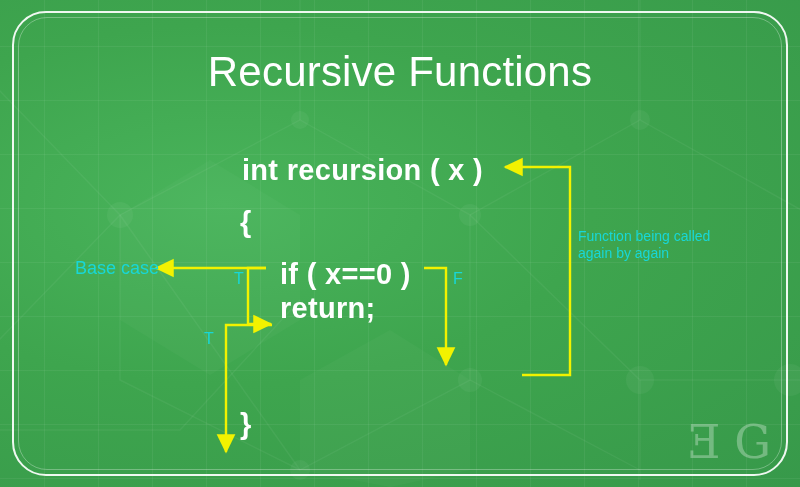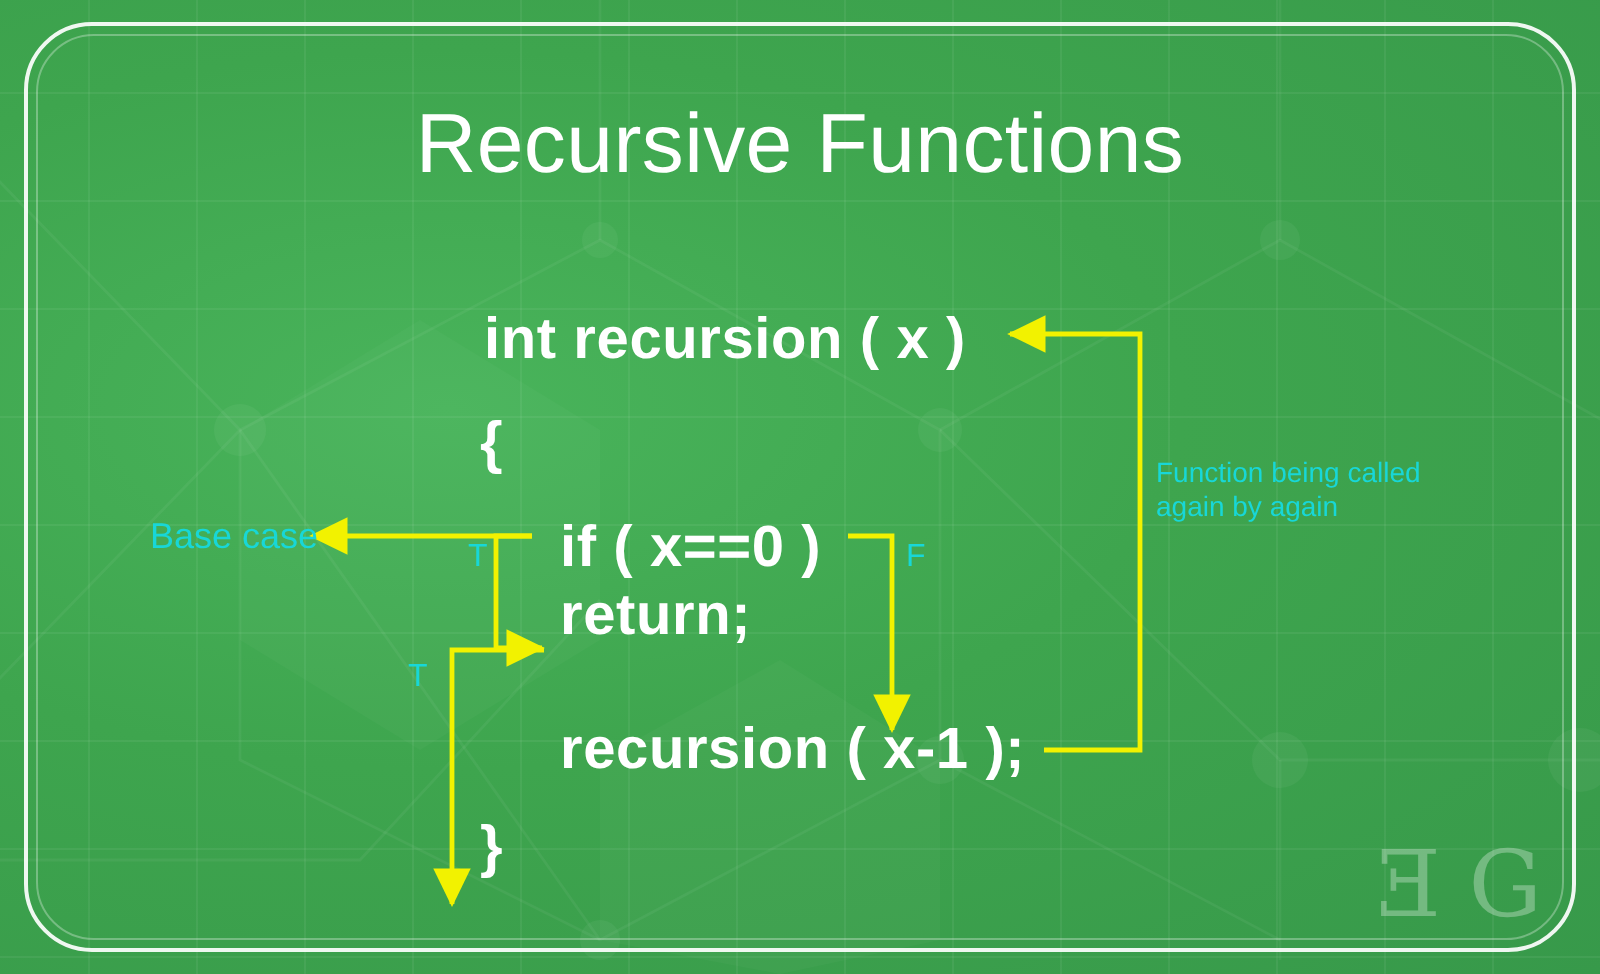--- a/index.html
+++ b/index.html
@@ -195,21 +195,20 @@
       <path d="M 272 325 L 226 325 L 226 452" marker-end="url(#ah)"></path>
     </g>
   </svg>
 
   <div class="title">Recursive Functions</div>
 
   <div class="code code-sig">int recursion ( x )</div>
   <div class="code code-open">{</div>
   <div class="code code-if">if ( x==0 )</div>
   <div class="code code-ret">return;</div>
-  <div class="code code-rec">recursion ( x-1 );</div>
   <div class="code code-close">}</div>
 
   <div class="note note-basecase">Base case</div>
 
   <div class="note note-callagain"><span>Function being called</span><br><span>again by again</span></div>
 
   <div class="branch-label label-T1">T</div>
   <div class="branch-label label-F">F</div>
   <div class="branch-label label-T2">T</div>
 

